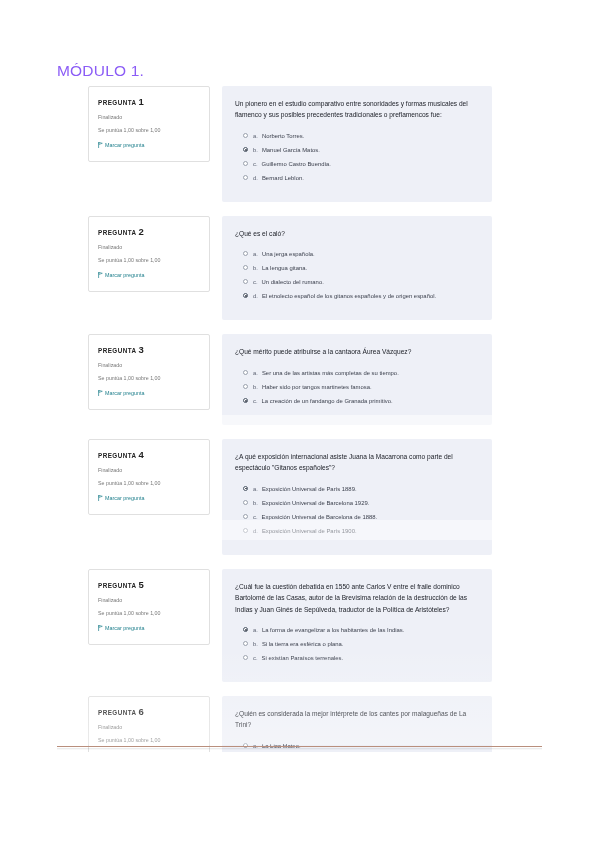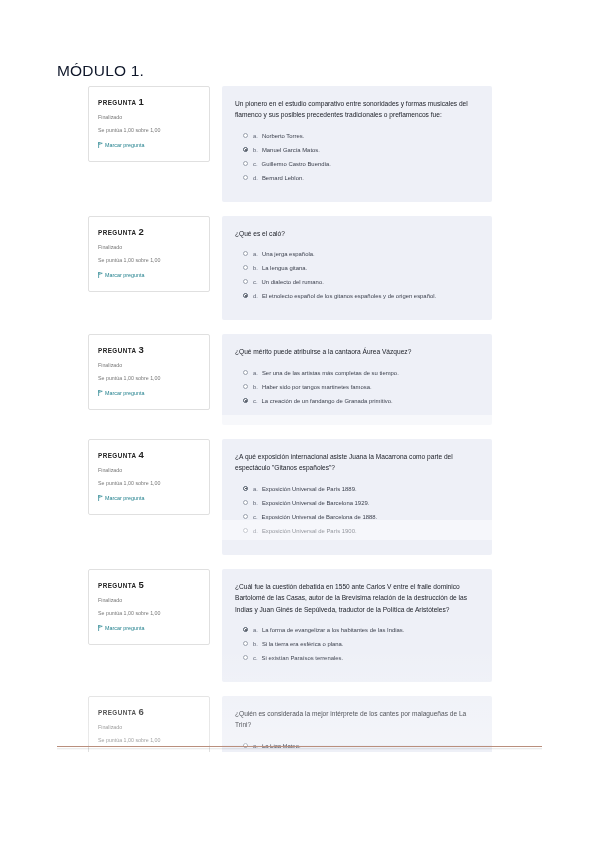--- a/index.html
+++ b/index.html
@@ -16,21 +16,21 @@
     position:absolute;left:0;top:0;width:599px;height:848px;
     background:#ffffff;
   }
   #sheet{
     position:absolute;left:0;top:0;width:599px;height:760px;
     background:#ffffff;
     overflow:hidden;
   }
   .page-title{
     position:absolute;left:57px;top:62px;
-    font-size:15.5px;color:#0f172a;letter-spacing:.2px;font-weight:400;
+    font-size:15.5px;color:#8b5cf6;letter-spacing:.2px;font-weight:400;
   }
   
   #qlist{
     position:absolute;left:88px;top:86px;width:404px;
   }
   .qrow{
     position:relative;
     display:flex;
     margin-bottom:14px;
     align-items:flex-start;

